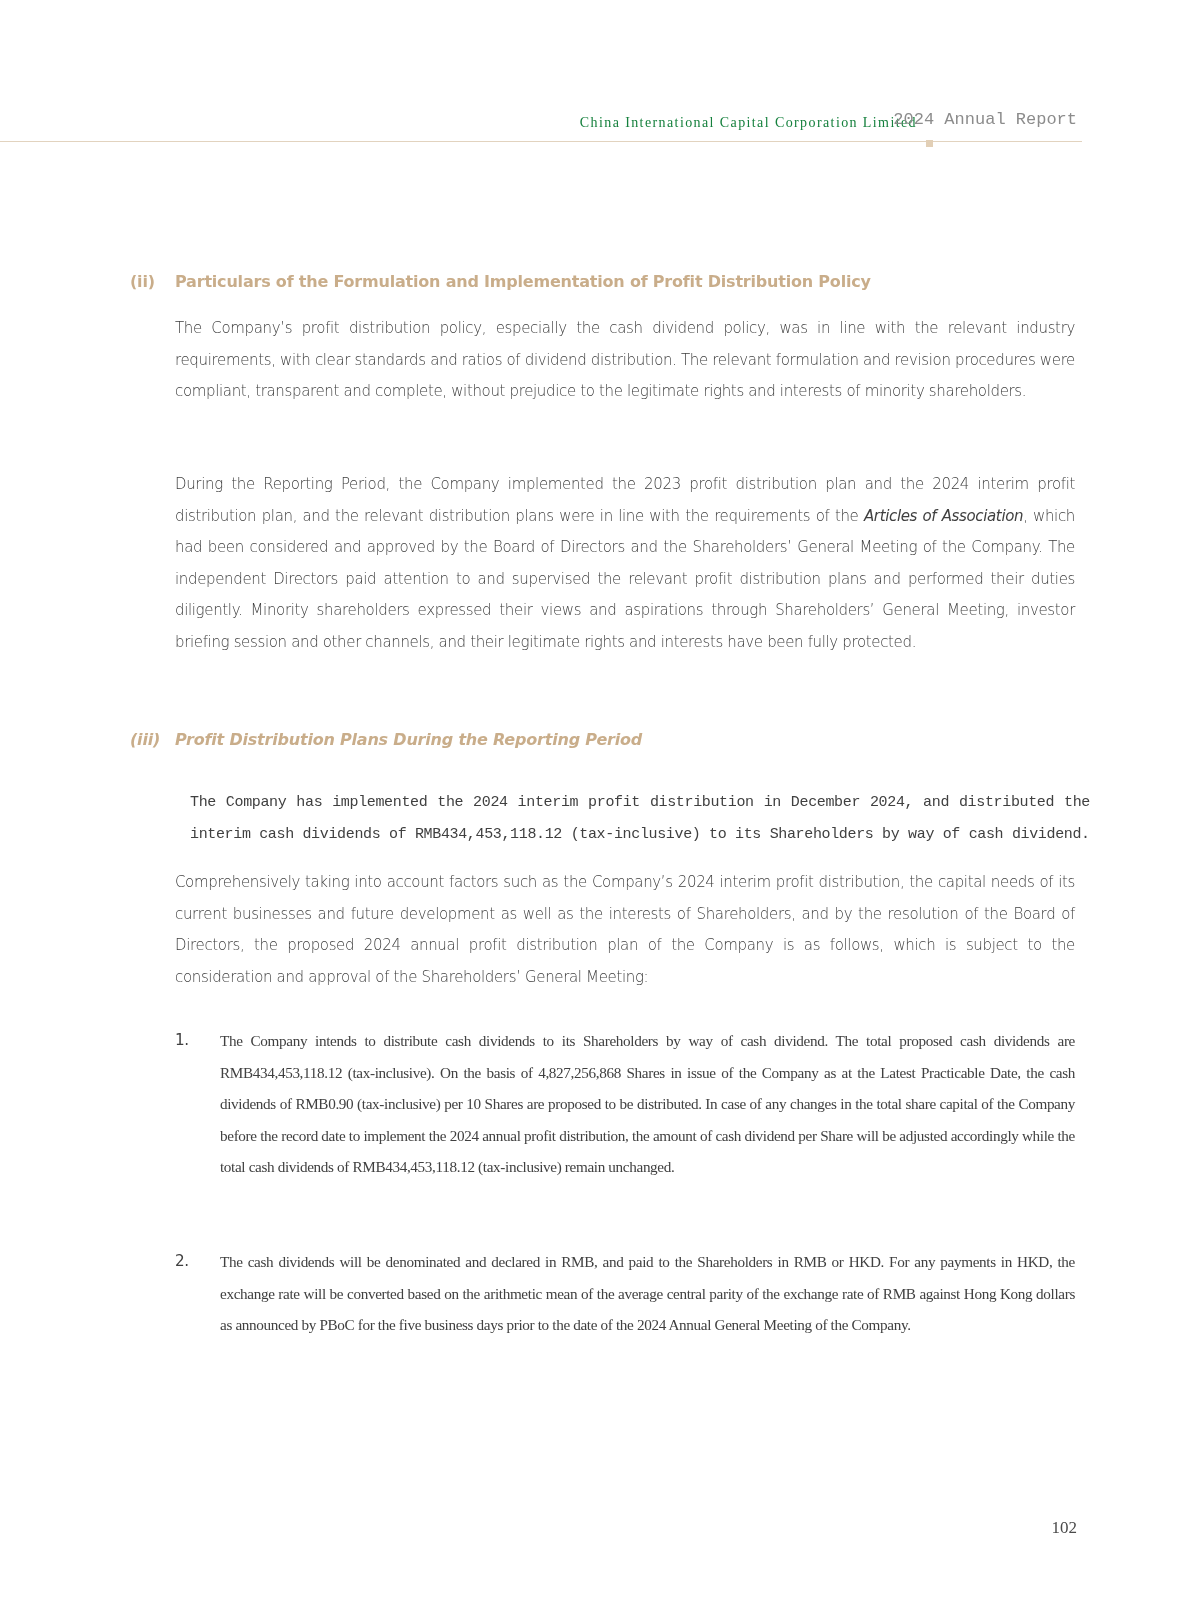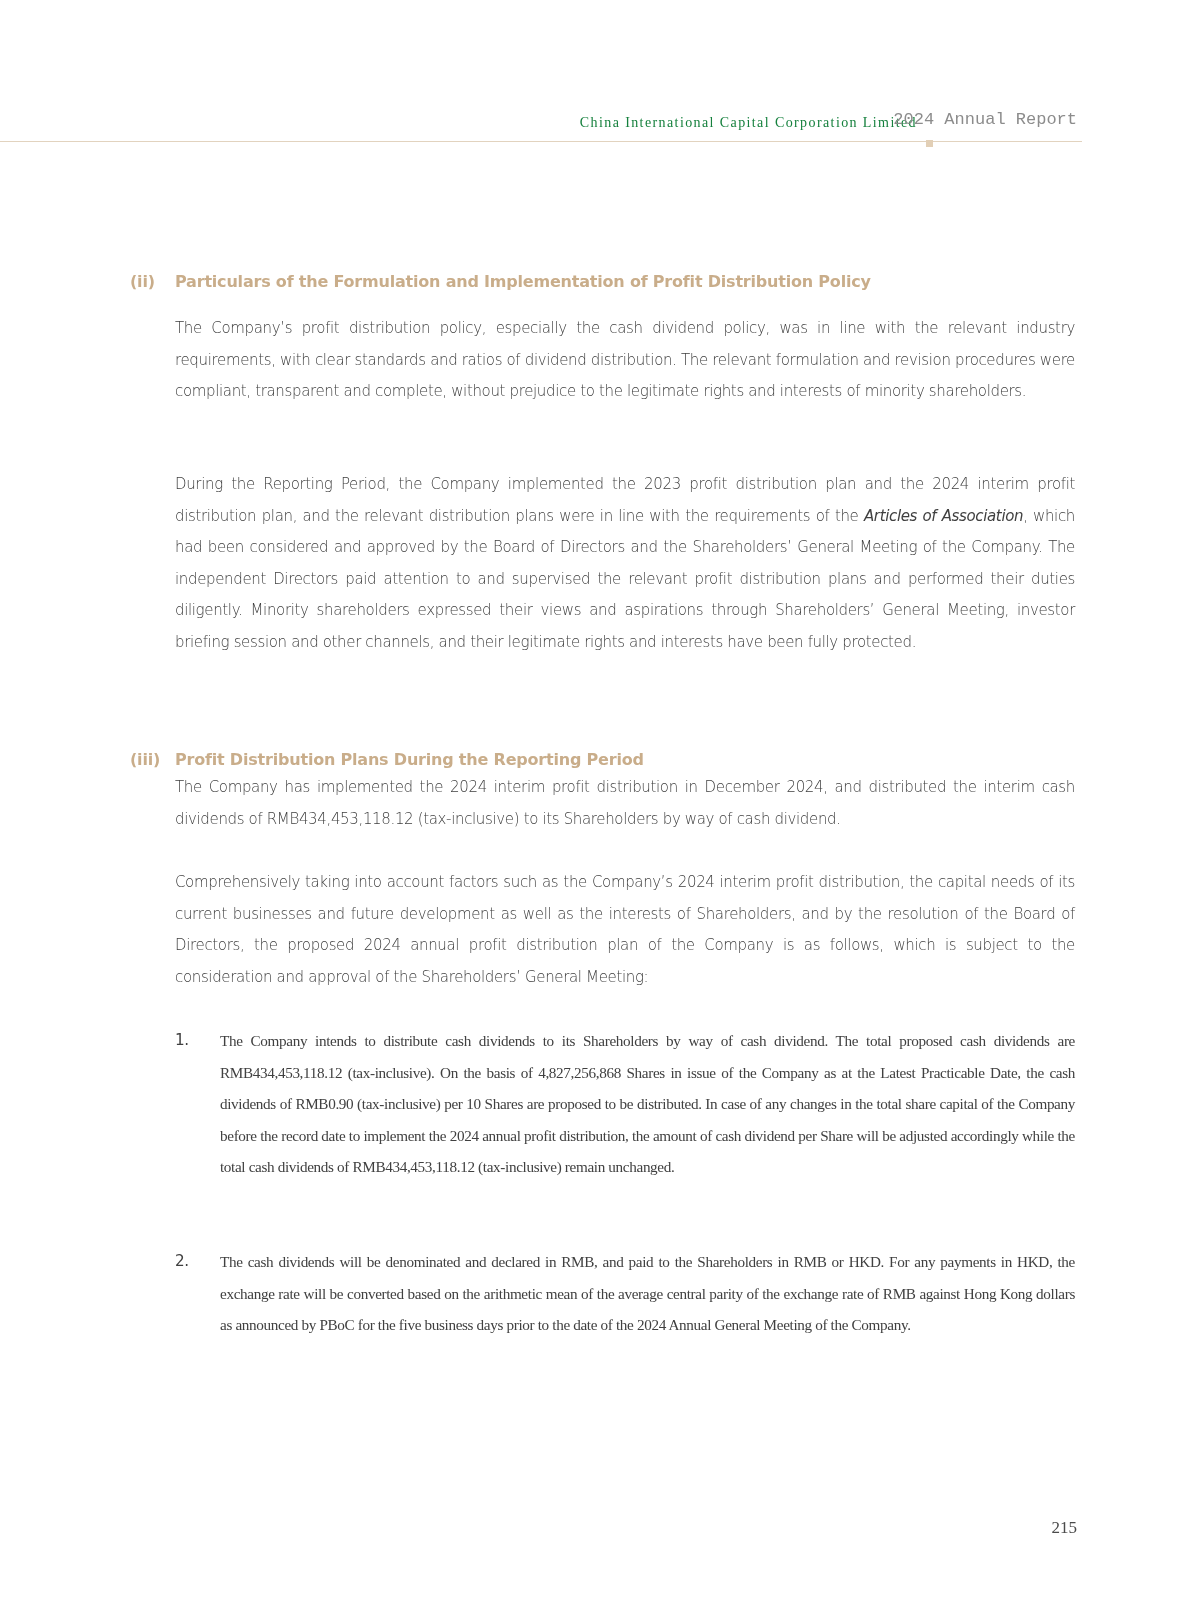--- a/index.html
+++ b/index.html
@@ -130,31 +130,31 @@
 </div>
 
 <div class="section-heading" style="top:272px;">
   <span class="num">(ii)</span><span>Particulars of the Formulation and Implementation of Profit Distribution Policy</span>
 </div>
 
 <p class="para" style="top:313px; margin:0;">The Company’s profit distribution policy, especially the cash dividend policy, was in line with the relevant industry requirements, with clear standards and ratios of dividend distribution. The relevant formulation and revision procedures were compliant, transparent and complete, without prejudice to the legitimate rights and interests of minority shareholders.</p>
 
 <p class="para" style="top:469px; margin:0;"><span>During the Reporting Period, the Company implemented the 2023 profit distribution plan and the 2024 interim profit distribution plan, and the relevant distribution plans were in line with the requirements of the </span><em>Articles of Association</em><span>, which had been considered and approved by the Board of Directors and the Shareholders’ General Meeting of the Company. The independent Directors paid attention to and supervised the relevant profit distribution plans and performed their duties diligently. Minority shareholders expressed their views and aspirations through Shareholders’ General Meeting, investor briefing session and other channels, and their legitimate rights and interests have been fully protected.</span></p>
 
-<div class="section-heading" style="top:750px;">
+<div class="section-heading" style="top:730px;font-style:italic;">
   <span class="num">(iii)</span><span>Profit Distribution Plans During the Reporting Period</span>
 </div>
 
-<p class="para" style="top:772px; margin:0;">The Company has implemented the 2024 interim profit distribution in December 2024, and distributed the interim cash dividends of RMB434,453,118.12 (tax-inclusive) to its Shareholders by way of cash dividend.</p>
+<p class="para" style="top:772px; margin:15px;font-family:Liberation Mono, monospace;">The Company has implemented the 2024 interim profit distribution in December 2024, and distributed the interim cash dividends of RMB434,453,118.12 (tax-inclusive) to its Shareholders by way of cash dividend.</p>
 
 <p class="para" style="top:867px; margin:0;">Comprehensively taking into account factors such as the Company’s 2024 interim profit distribution, the capital needs of its current businesses and future development as well as the interests of Shareholders, and by the resolution of the Board of Directors, the proposed 2024 annual profit distribution plan of the Company is as follows, which is subject to the consideration and approval of the Shareholders’ General Meeting:</p>
 
 <div class="list-item" style="top:1025px;">
   <span class="marker">1.</span>
   <span class="body">The Company intends to distribute cash dividends to its Shareholders by way of cash dividend. The total proposed cash dividends are RMB434,453,118.12 (tax-inclusive). On the basis of 4,827,256,868 Shares in issue of the Company as at the Latest Practicable Date, the cash dividends of RMB0.90 (tax-inclusive) per 10 Shares are proposed to be distributed. In case of any changes in the total share capital of the Company before the record date to implement the 2024 annual profit distribution, the amount of cash dividend per Share will be adjusted accordingly while the total cash dividends of RMB434,453,118.12 (tax-inclusive) remain unchanged.</span>
 </div>
 
 <div class="list-item" style="top:1246px;">
   <span class="marker">2.</span>
   <span class="body">The cash dividends will be denominated and declared in RMB, and paid to the Shareholders in RMB or HKD. For any payments in HKD, the exchange rate will be converted based on the arithmetic mean of the average central parity of the exchange rate of RMB against Hong Kong dollars as announced by PBoC for the five business days prior to the date of the 2024 Annual General Meeting of the Company.</span>
 </div>
 
-<div class="page-number">215</div>
+<div class="page-number">102</div>
 
 </body></html>

